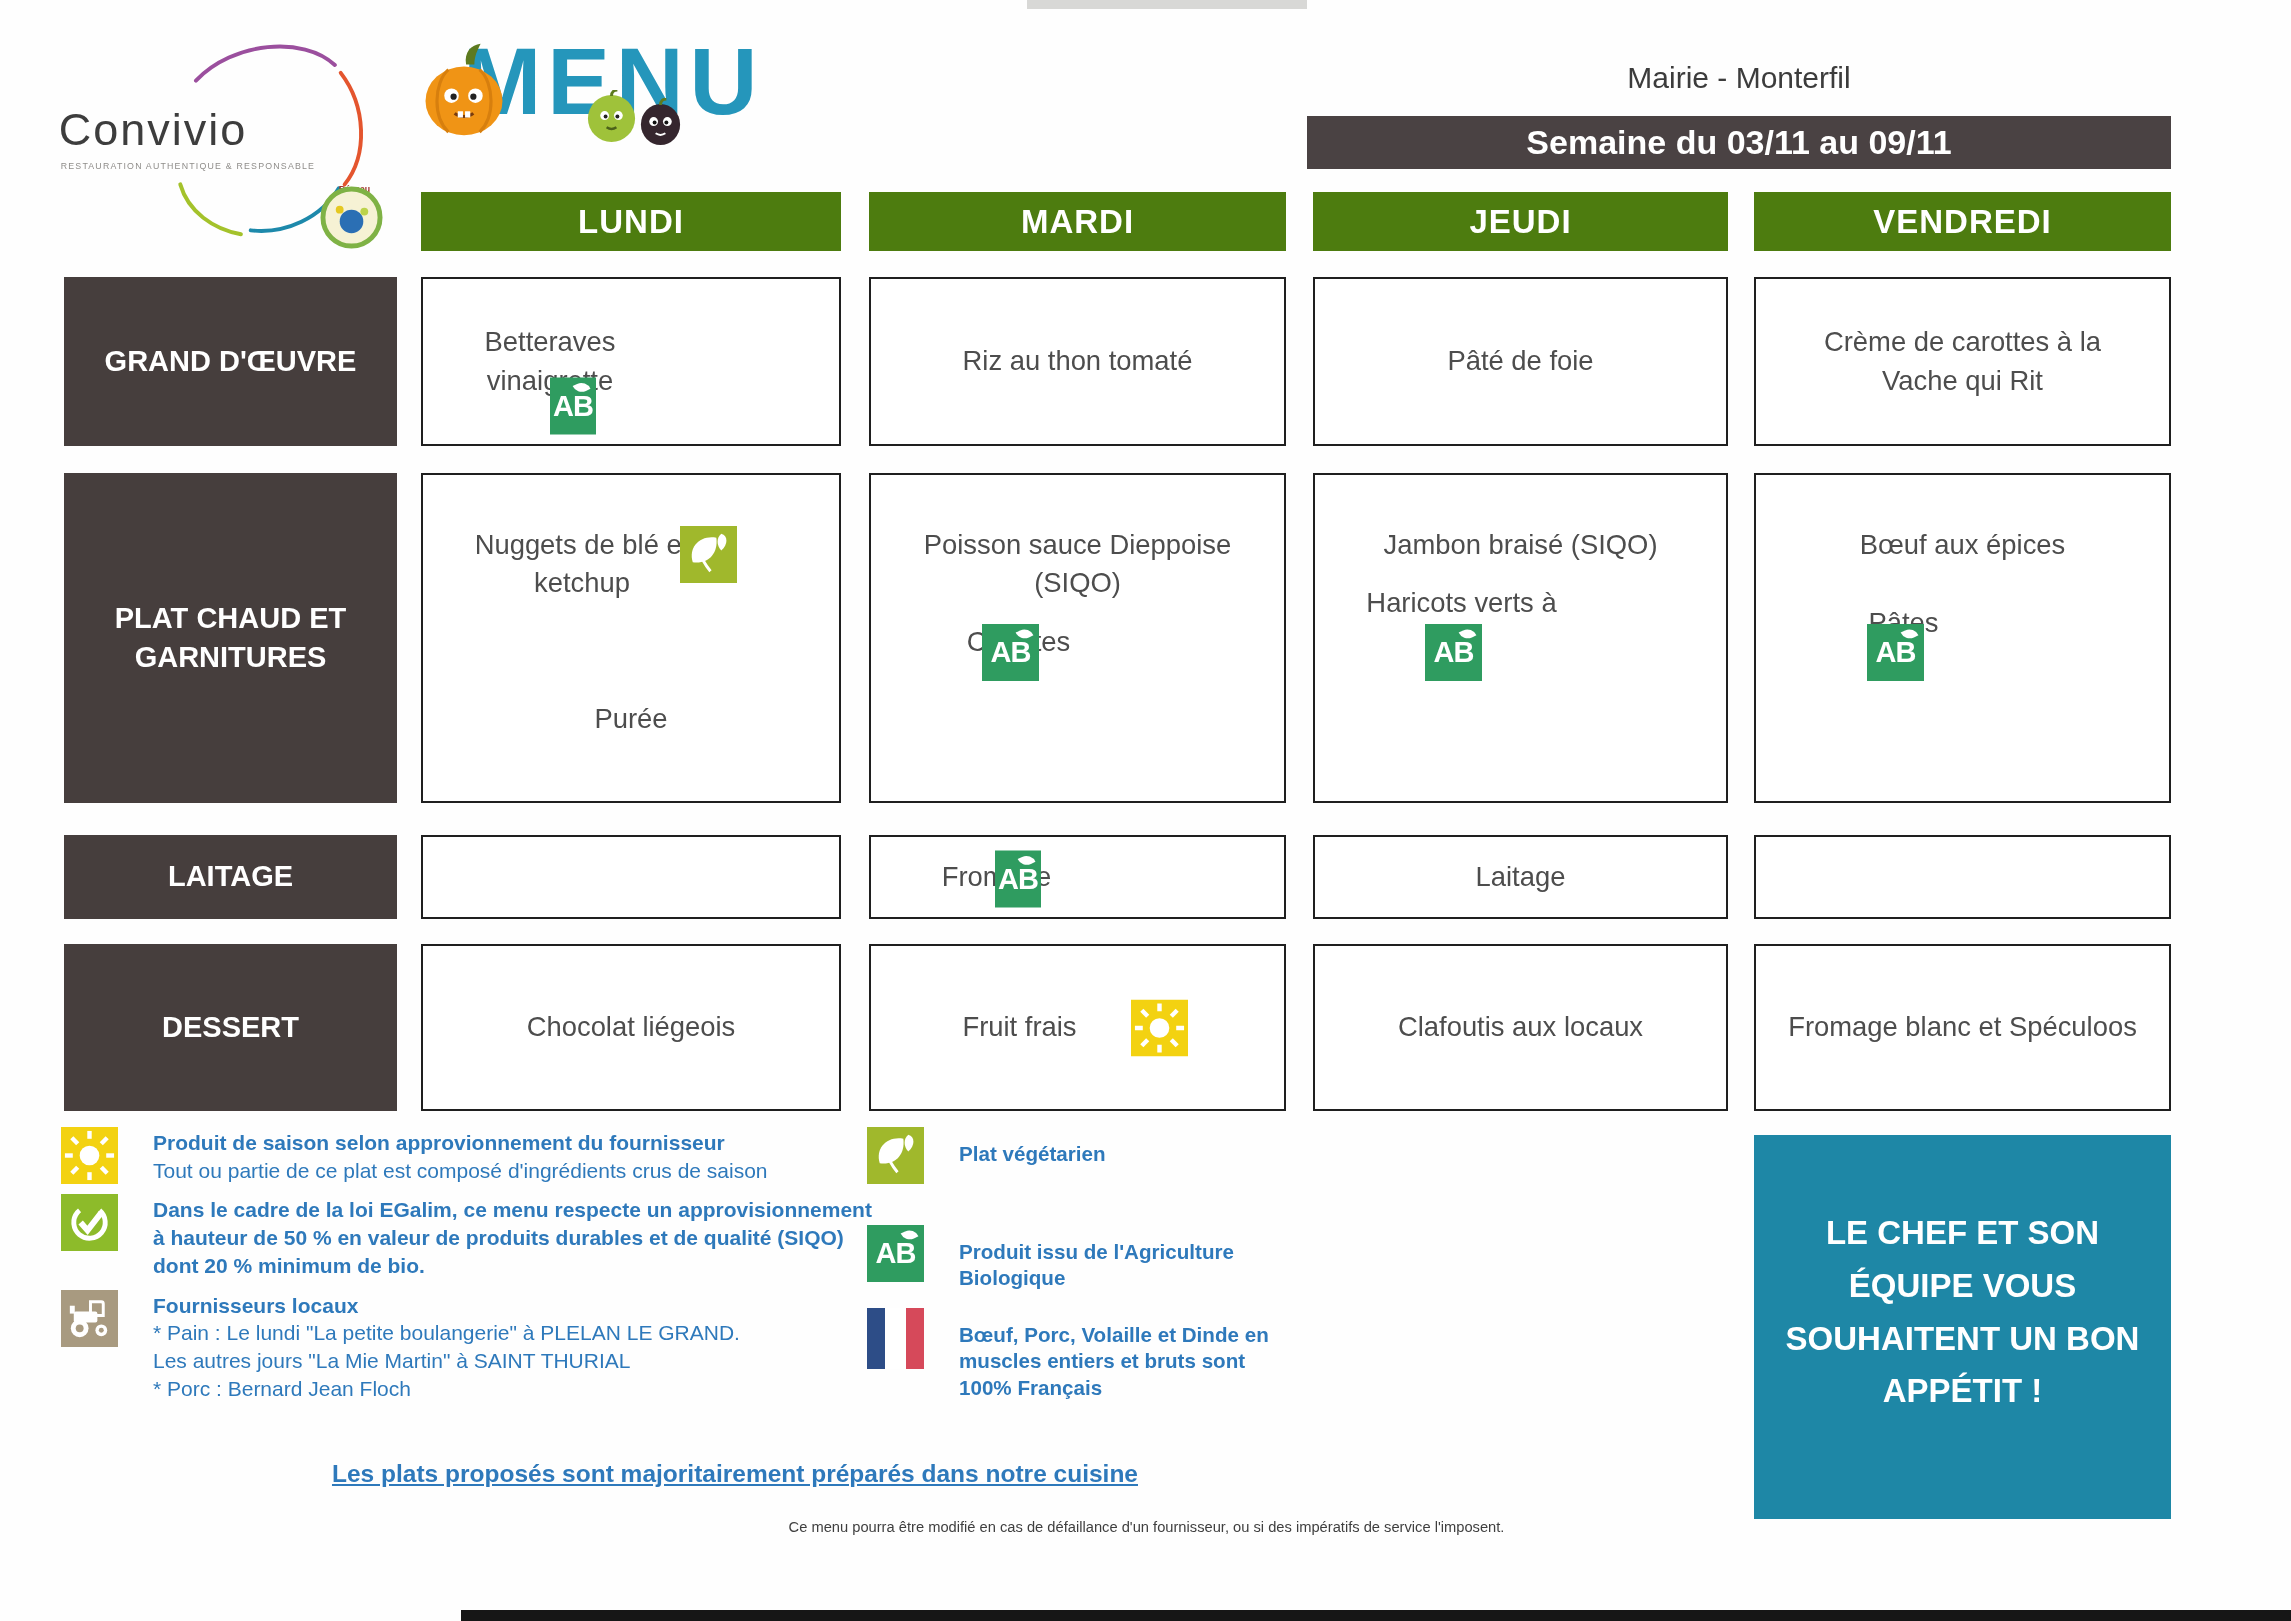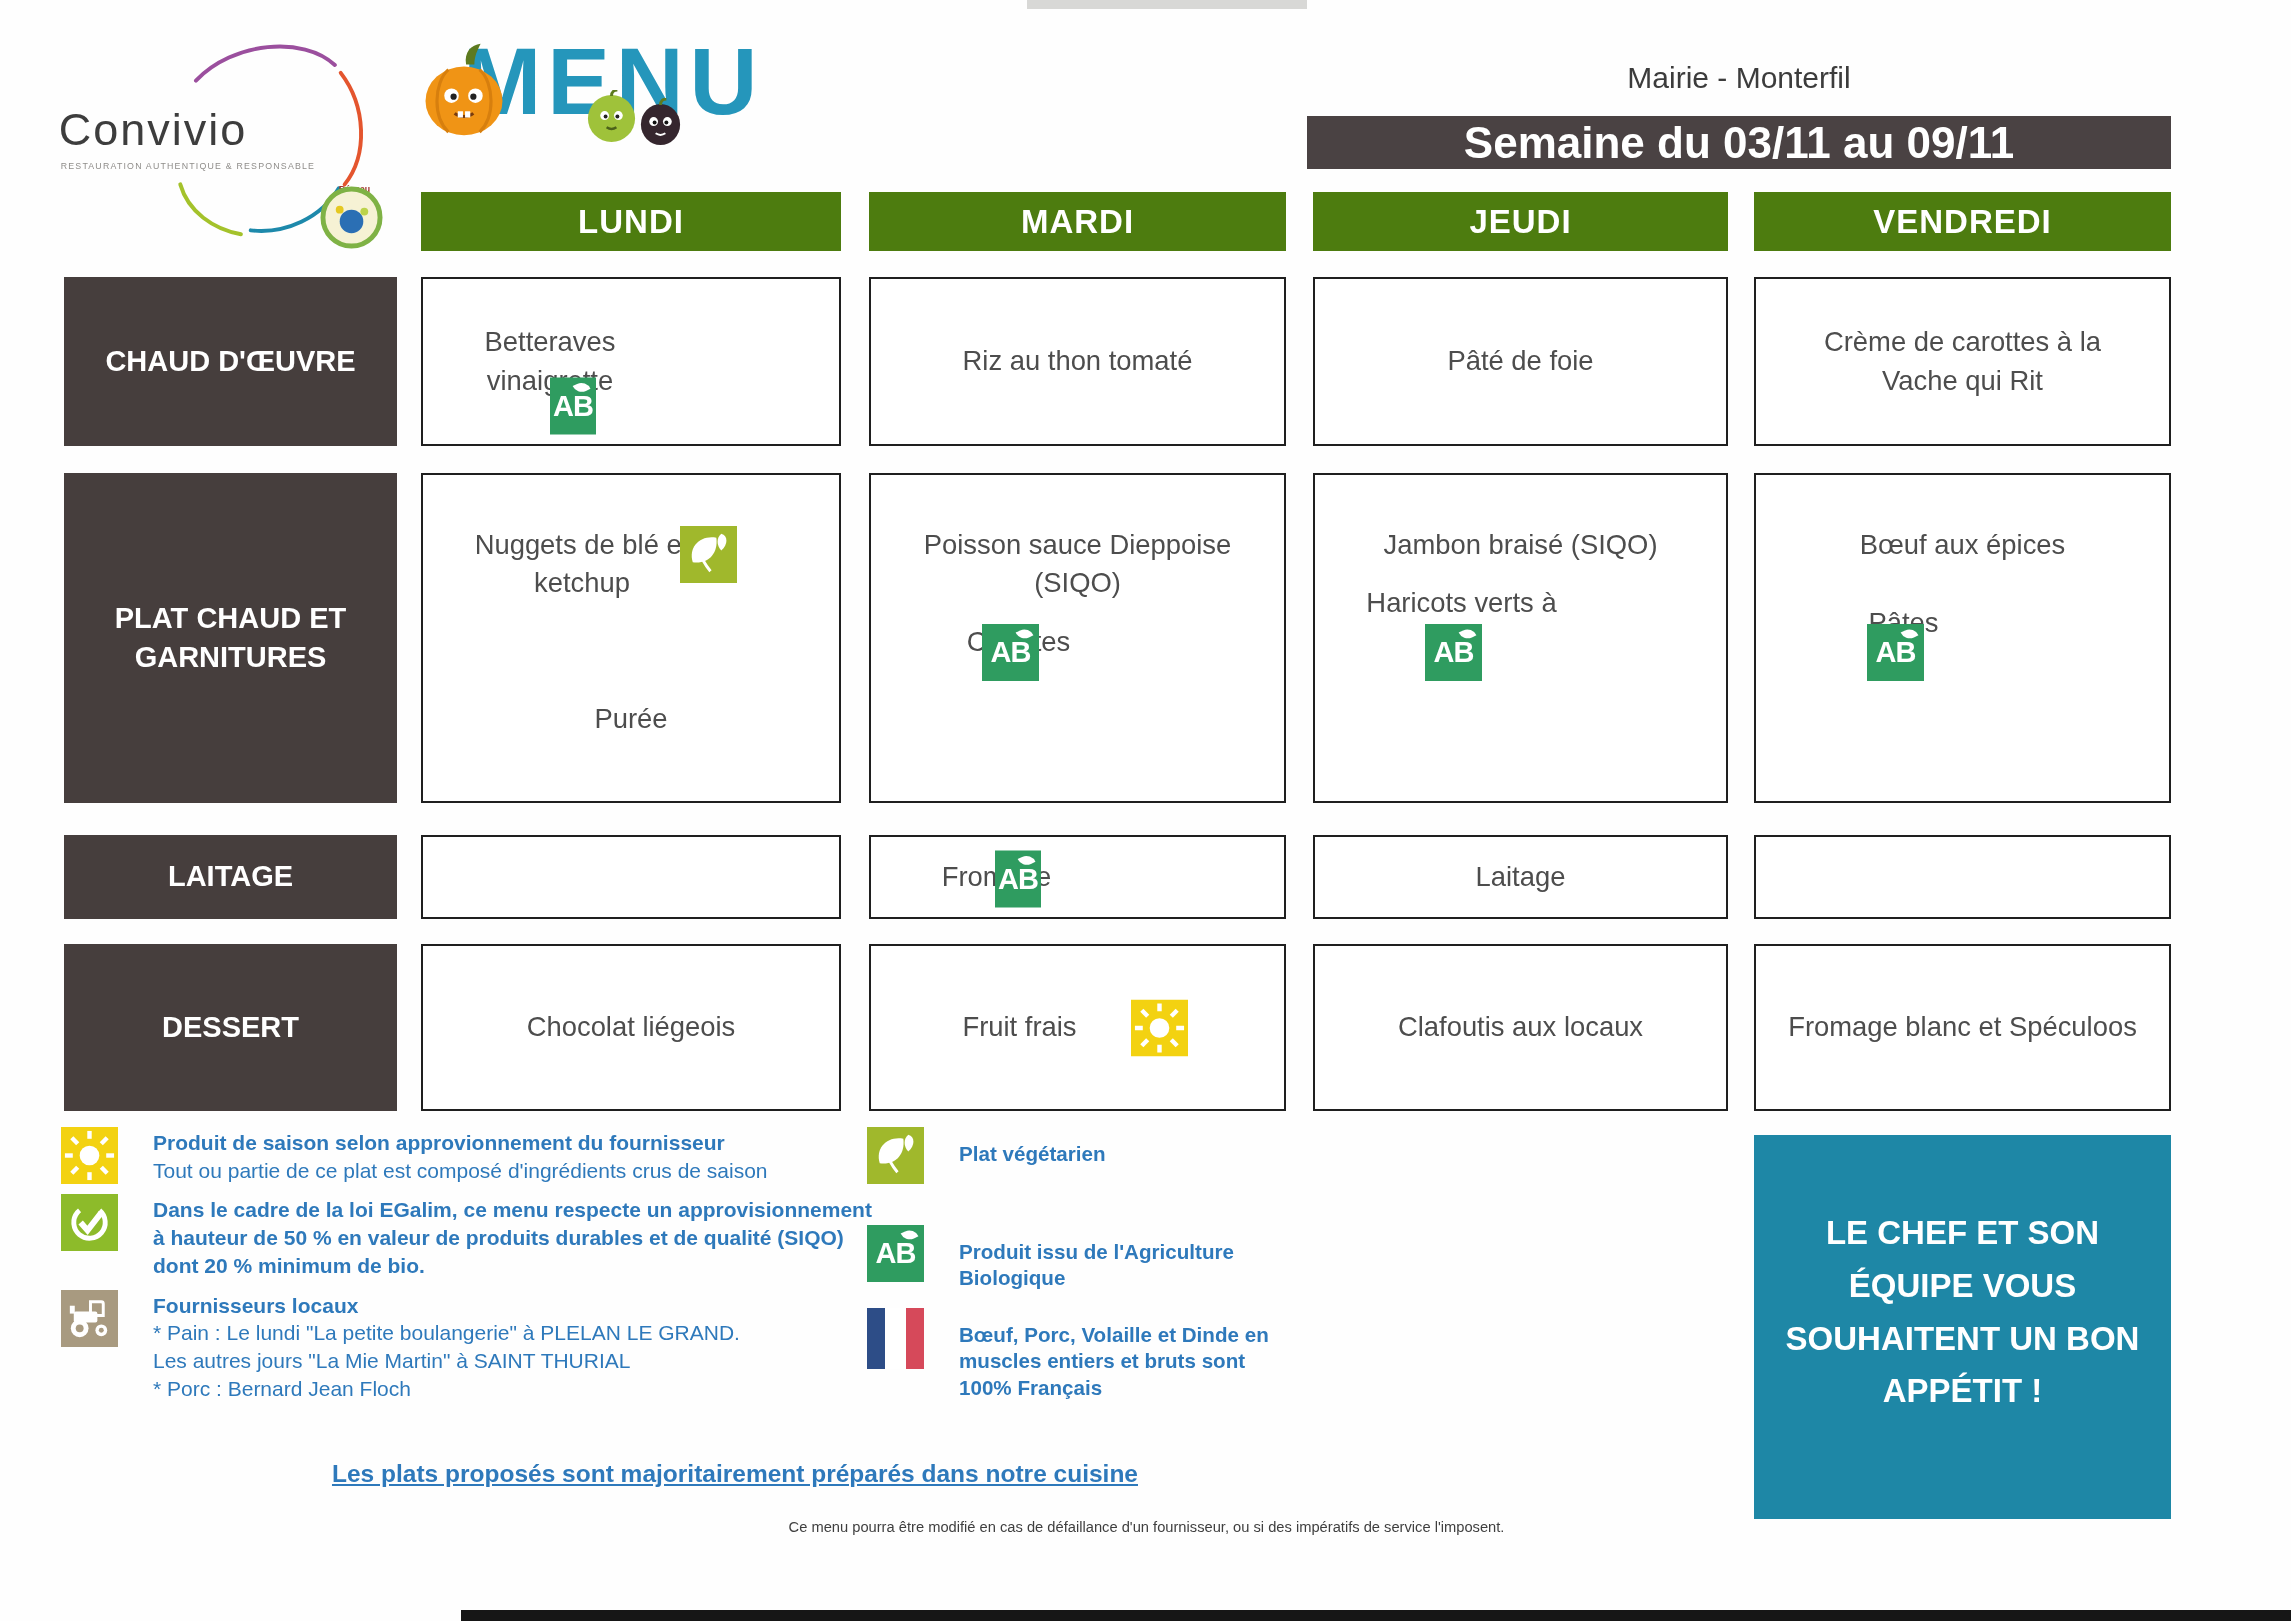--- a/index.html
+++ b/index.html
@@ -23,21 +23,21 @@
 
   .menu-title{position:absolute;left:412px;top:29px;width:451px;height:127px;}
   .menu-word{position:absolute;left:51px;top:5.9px;font-size:94px;font-weight:700;color:#2596bb;letter-spacing:5.9px;line-height:1;}
   .pumpkin{position:absolute;left:0;top:11.8px;width:104px;height:100px;}
   .apple{position:absolute;left:173px;top:61px;width:53px;height:53px;}
   .berry{position:absolute;left:225px;top:69px;width:47px;height:49px;}
 
   .site-name{position:absolute;left:1307px;top:61px;width:864px;text-align:center;
              font-size:30px;color:#3c3c3c;}
   .week-bar{position:absolute;left:1307px;top:116px;width:864px;height:53px;background:#4a4243;
-            color:#fff;font-weight:bold;font-size:44px;display:flex;align-items:center;justify-content:center;}
+            color:#fff;font-weight:bold;font-size:34px;display:flex;align-items:center;justify-content:center;}
 
   
   .day-head{position:absolute;top:192px;height:59px;background:#4d7c0f;color:#fff;
             font-weight:bold;font-size:33px;letter-spacing:1px;
             display:flex;align-items:center;justify-content:center;}
   .row-label{position:absolute;left:64px;width:333px;background:#463e3d;color:#fff;
              font-weight:bold;font-size:29px;line-height:1.35;text-align:center;
              display:flex;align-items:center;justify-content:center;padding:0 17.6px;box-sizing:border-box;}
   .cell{position:absolute;background:#fff;border:2.9px solid #1f1f1f;box-sizing:border-box;
         display:flex;align-items:center;justify-content:center;text-align:center;
@@ -158,21 +158,21 @@
   </div>
 
   <div class="site-name">Mairie - Monterfil</div>
   <div class="week-bar">Semaine du 03/11 au 09/11</div>
 
   <div class="day-head c0">LUNDI</div>
   <div class="day-head c1">MARDI</div>
   <div class="day-head c2">JEUDI</div>
   <div class="day-head c3">VENDREDI</div>
 
-  <div class="row-label r1">CHAUD D'ŒUVRE</div>
+  <div class="row-label r1">GRAND D'ŒUVRE</div>
   <div class="row-label r2">PLAT CHAUD ET GARNITURES</div>
   <div class="row-label r3">LAITAGE</div>
   <div class="row-label r4">DESSERT</div>
 
   <div class="cell r1 c0 pad-r">
     <span class="dish">Betteraves vinaigrette</span>
     <span class="ab-icon abs center-right">
         <span>AB</span>
       </span>
   </div>

